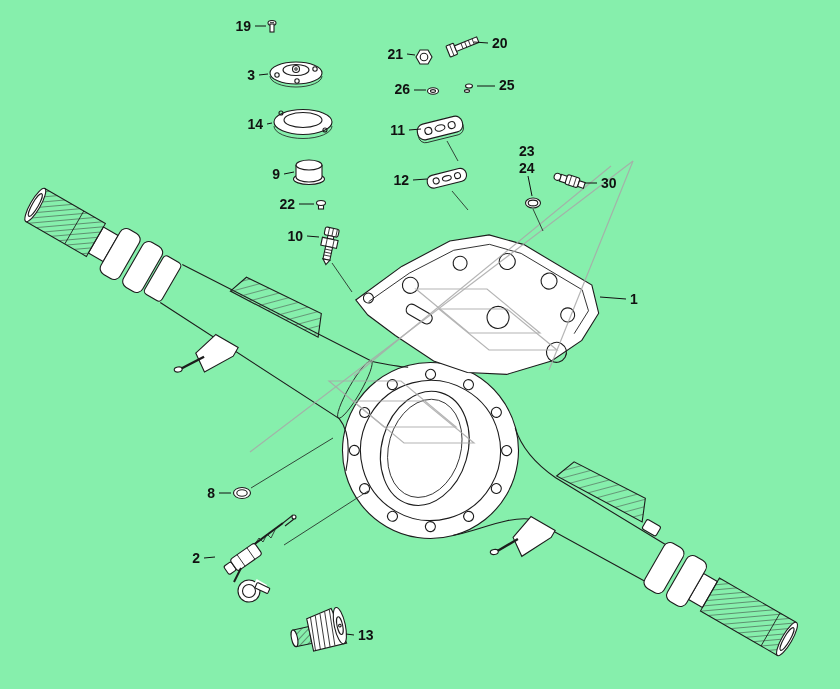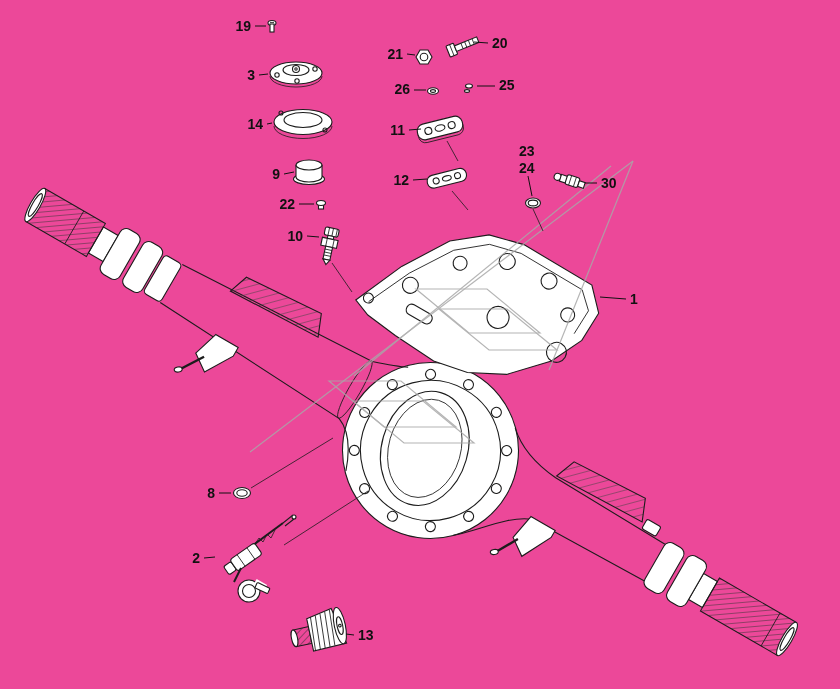--- a/index.html
+++ b/index.html
@@ -1,20 +1,20 @@
 <!DOCTYPE html>
 <html><head>
 <meta charset="utf-8">
 <style>
   html,body{margin:0;padding:0}
   body{
     width:840px;height:689px;background:#ffffff;
     font-family:"Liberation Sans", sans-serif;
   }
-  .stage{position:relative;width:840px;height:689px;overflow:hidden;background:#ec4899}
+  .stage{position:relative;width:840px;height:689px;overflow:hidden;background:#86efac}
   svg{display:block}
   .ln{stroke:#1c1c1c;stroke-width:1.1;fill:none}
   .thin{stroke:#1c1c1c;stroke-width:0.8;fill:none}
   .fw{stroke:#1c1c1c;stroke-width:1.1;fill:#ffffff}
   .fh{stroke:#1c1c1c;stroke-width:1;fill:url(#hatchFine)}
   .fp{stroke:#1c1c1c;stroke-width:1.1;fill:url(#hatchPad)}
   .stud{stroke:#1c1c1c;stroke-width:2.4;fill:none}
   .lead{stroke:#111111;stroke-width:1;fill:none}
   .callout{font-size:14px;font-weight:bold;fill:#111111}
   .wm{stroke:#a8a8a8;stroke-width:1.2;fill:none}

